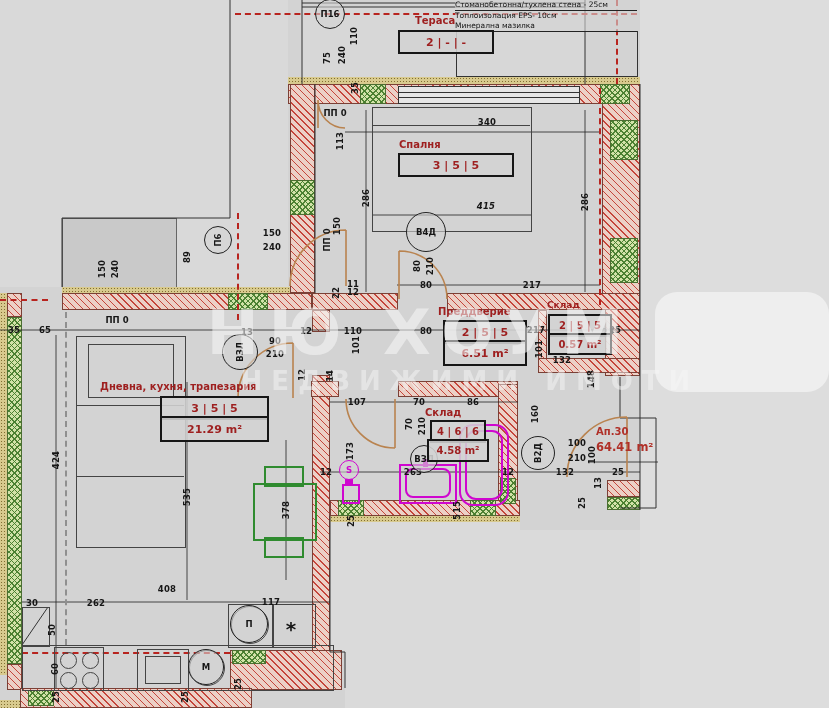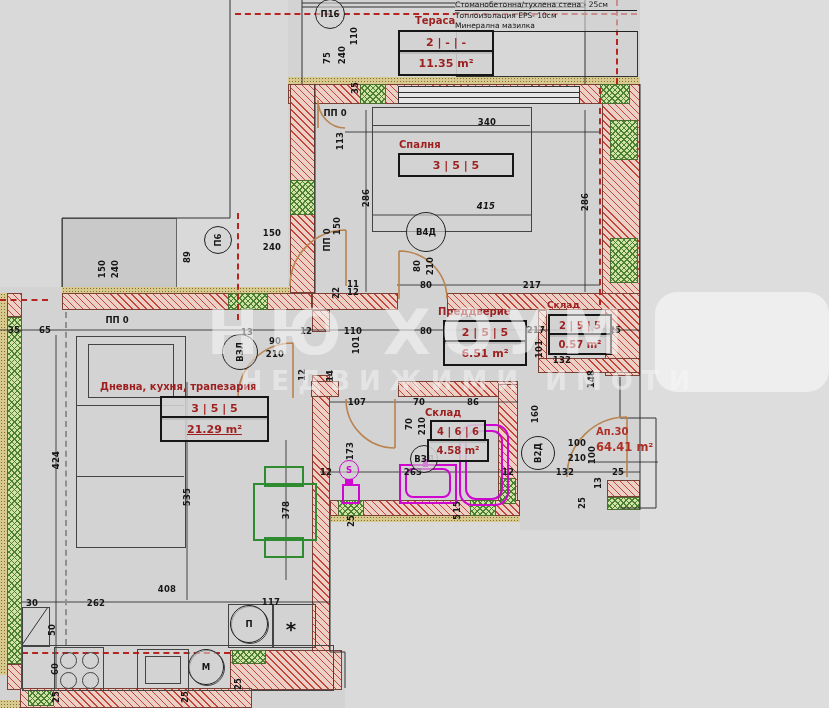--- a/index.html
+++ b/index.html
@@ -183,36 +183,35 @@
 
   <div class="legend">
     <div class="legrow b">Стоманобетонна/тухлена стена - 25см</div>
     <div class="legrow">Топлоизолация EPS- 10см</div>
     <div class="legrow b">Минерална мазилка</div>
   </div>
   <div class="legbox"></div>
 
   <div class="rname" style="left:415px;top:15px;">Тераса</div>
   <div class="rbox" style="left:398px;top:30px;width:92px;height:20px;">2 | - | -</div>
-  <div class="rbox" style="left:398px;top:50px;width:92px;height:22px;">11.35 m²</div>
 
   <div class="rname" style="left:399px;top:139px;">Спалня</div>
   <div class="rbox" style="left:398px;top:153px;width:112px;height:20px;">3 | 5 | 5</div>
 
   <div class="rname" style="left:438px;top:306px;">Преддверие</div>
   <div class="rbox" style="left:443px;top:320px;width:80px;height:20px;">2 | 5 | 5</div>
   <div class="rbox" style="left:443px;top:340px;width:80px;height:22px;">6.51 m²</div>
 
   <div class="rname" style="left:547px;top:300px;font-size:9px;">Склад</div>
   <div class="rbox" style="left:548px;top:314px;width:60px;height:19px;font-size:10px;">2 | 5 | 5</div>
   <div class="rbox" style="left:548px;top:333px;width:60px;height:18px;font-size:10px;">0.57 m²</div>
 
   <div class="rname" style="left:100px;top:381px;font-size:10px;">Дневна, кухня, трапезария</div>
   <div class="rbox" style="left:160px;top:396px;width:105px;height:20px;">3 | 5 | 5</div>
-  <div class="rbox" style="left:160px;top:416px;width:105px;height:22px;text-decoration:underline;">21.29 m²</div>
+  <div class="rbox" style="left:160px;top:416px;width:105px;height:22px;">21.29 m²</div>
 
   <div class="rname" style="left:425px;top:407px;">Склад</div>
   <div class="rbox" style="left:430px;top:420px;width:52px;height:19px;font-size:10px;">4 | 6 | 6</div>
   <div class="rbox" style="left:427px;top:439px;width:58px;height:19px;font-size:10px;">4.58 m²</div>
 
   <div class="apt" style="left:596px;top:426px;font-size:10px;">Ап.30</div>
   <div class="apt" style="left:596px;top:440px;font-size:11.5px;">64.41 m²</div>
 
   <div id="dims-layer">
       <span class="dim v" style="left: 354px; top: 36px;">110</span>

